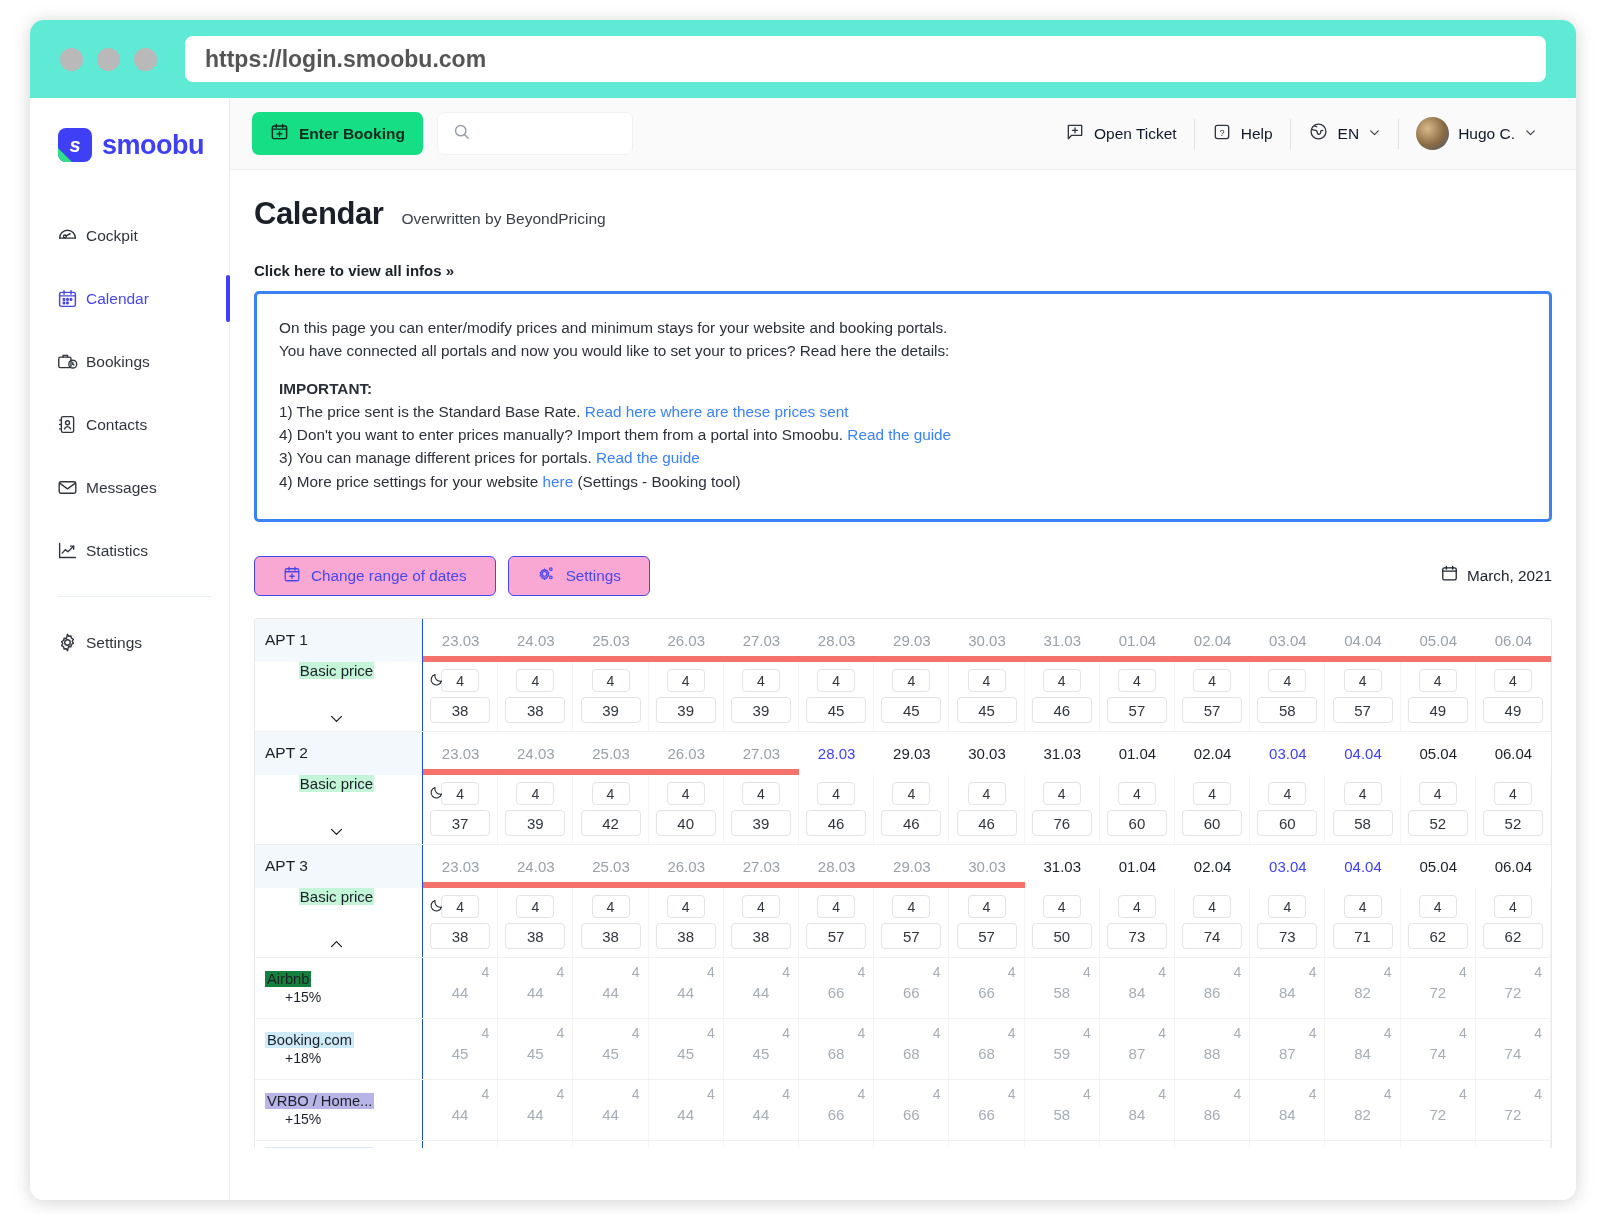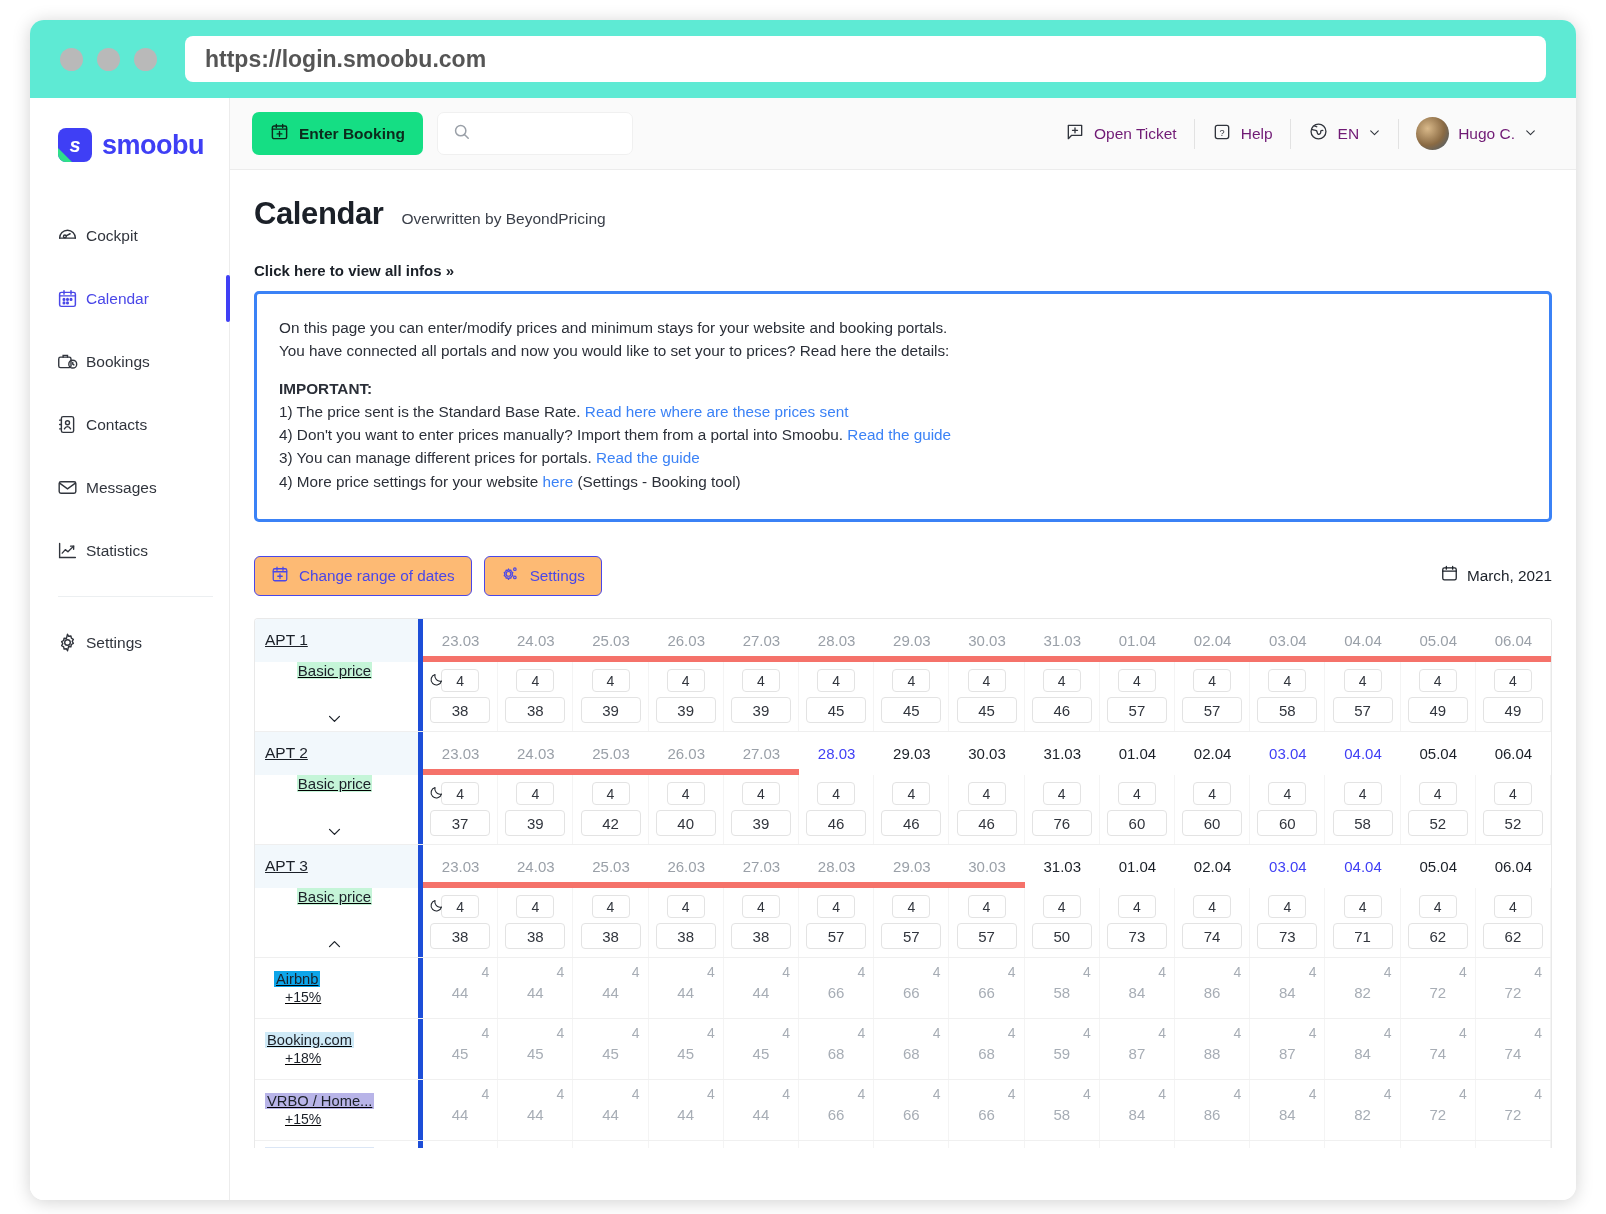--- a/index.html
+++ b/index.html
@@ -109,21 +109,21 @@
     height: 43px; padding: 0 18px;
     display:flex; align-items:center; gap:10px;
     font-size: 15.5px; font-weight:600; cursor:pointer;
   }
   .search-box {
     width: 196px; height: 43px; background:#fff; border-radius: 7px;
     border: 1px solid #f0f0f0;
     display:flex; align-items:center; padding: 0 14px;
   }
   .search-box input { border:none; outline:none; font-size:15px; width:100%; background:transparent;}
-  .top-right { margin-left:auto; display:flex; align-items:center; gap: 0; color:#701a75; font-size:15.5px;}
+  .top-right { margin-left:auto; display:flex; align-items:center; gap: 0; color:#0f172a; font-size:15.5px;}
   .tr-item { display:flex; align-items:center; gap:9px; padding: 0 17px; cursor:pointer; height: 34px;}
   .vdiv { width:1px; height:30px; background:#e2e2e2; }
   .avatar {
     width: 33px; height:33px; border-radius:50%;
     background: radial-gradient(circle at 35% 35%, #d9b98a 0%, #8a6a43 55%, #3c5a78 100%);
     flex-shrink:0;
   }
 
   
   .content { flex:1; padding: 26px 24px 0 24px; overflow:hidden; }
@@ -143,47 +143,46 @@
   }
   .info-card .gap { height: 14px; }
   .info-card b { font-weight: 700; }
   .lnk { color:#3b82f6; cursor:pointer; }
 
   .toolbar { margin-top: 34px; display:flex; align-items:center; gap: 12px; }
   .tb-btn {
     border: 1px solid #4a47e8;
     border-radius: 6px;
     color:#4a47e8;
-    background:#fdba74;
+    background:#f9a8d4;
     height: 40px;
-    padding: 0 16px;
+    padding: 0 28px;
     display:flex; align-items:center; gap:10px;
     font-size: 15.3px; cursor:pointer;
   }
   .month-label {
     margin-left:auto; display:flex; align-items:center; gap:8px;
     font-size: 15.3px; color:#1b2028;
   }
 
   
   .cal {
     margin-top: 22px;
     border: 1px solid #e9e9e9;
     border-radius: 4px 4px 0 0;
     border-bottom: none;
     overflow: hidden;
     height: 530px;
   }
   .cal-row { display:flex; }
   .lcell {
     width: 168px; flex-shrink:0;
-    border-right: 5px solid #1d4ed8;
+    border-right: 1px solid #1d4ed8;
     display:flex; align-items:center;
     padding-left: 10px;
-    text-decoration: underline;
   }
   .cells { flex:1; display:flex; min-width:0; }
   .cell { flex: 1 1 0; min-width:0; position: relative; }
 
   
   .apt-row { height: 43px; background:#f6fafd; }
   .apt-row .lcell { background:#f2f8fc; font-size:15.5px; color:#1b2028; }
   .apt-row .cells { background:#ffffff; position:relative; }
   .apt-row .cell {
     display:flex; align-items:center; justify-content:center;
@@ -751,21 +750,21 @@
                   <div class="pricebox">62</div>
                 </div>
                 <div class="bp-cell">
                   <div class="minbox">4</div>
                   <div class="pricebox">62</div>
                 </div>
               </div>
             </div>
             <div class="cal-row portal-row">
               <div class="lcell">
-                <span class="portal-name" style="background: #0ea5e9; margin-left: 9px;">Airbnb</span>
+                <span class="portal-name" style="background: #15803d;">Airbnb</span>
                 <span class="portal-pct">+15%</span>
               </div>
               <div class="cells">
                 <div class="portal-cell">
                   <div class="pc-min">4</div>
                   <div class="pc-price">44</div>
                 </div>
                 <div class="portal-cell">
                   <div class="pc-min">4</div>
                   <div class="pc-price">44</div>

